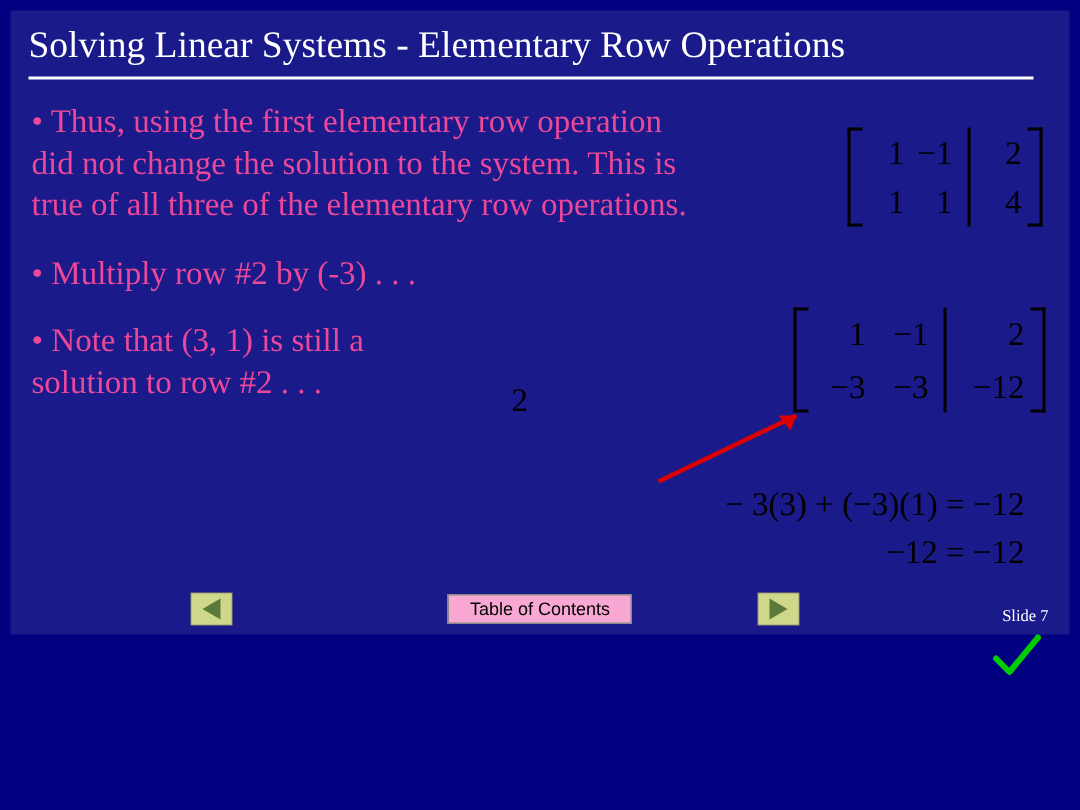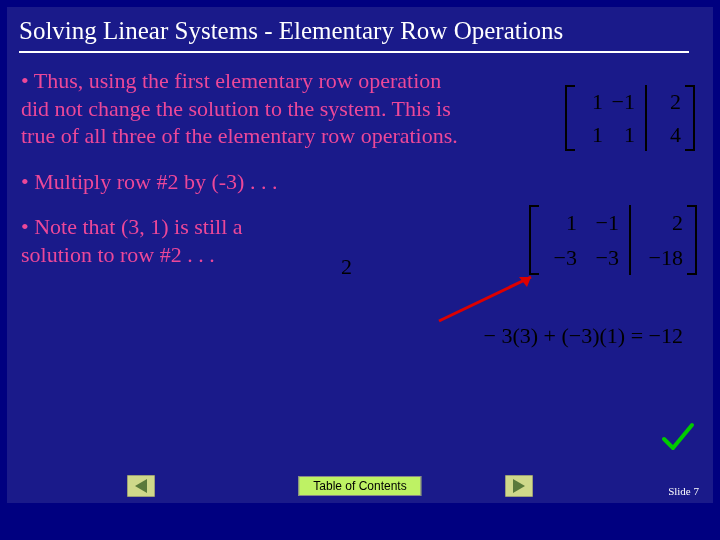--- a/index.html
+++ b/index.html
@@ -7,21 +7,21 @@
     width: 720px;
     height: 540px;
     background: #000080;
     font-family: "Times New Roman", serif;
     color: #fff;
     overflow: hidden;
     position: relative;
   }
   .slide {
     width: 706px;
-    height: 496px;
+    height: 416px;
     background: #1a1a8a;
     margin: 7px;
     position: relative;
     border: 0;
   }
   .title {
     font-size: 25px;
     color: #fff;
     padding: 10px 12px 6px 12px;
     font-weight: normal;
@@ -114,21 +114,21 @@
     display: flex;
     align-items: center;
   }
   .nav-btn {
     width: 28px;
     height: 22px;
     margin: 0 8px;
     cursor: pointer;
   }
   .toc-btn {
-    background: #bef264;
+    background: #f9a8d4;
     border: 1px solid #888;
     color: #000;
     font-size: 12px;
     font-family: Arial, sans-serif;
     padding: 2px 14px;
     cursor: pointer;
   }
   .slide-num {
     position: absolute;
     right: 14px;
@@ -187,34 +187,35 @@
       <span>1</span>
       <span>−3</span>
     </div>
     <div class="mcell" style="min-width:42px">
       <span>−1</span>
       <span>−3</span>
     </div>
     <div class="vbar"></div>
     <div class="mcell" style="min-width:50px">
       <span>2</span>
-      <span>−18</span>
+      <span>−12</span>
     </div>
     <div class="bracket right"></div>
   </div>
 
   <div class="two-arrow">2</div>
 
   <svg class="red-arrow" viewBox="0 0 110 60">
     <line x1="8" y1="52" x2="100" y2="8" stroke="#d00" stroke-width="3"></line>
     <polygon points="100,8 88,8 96,18" fill="#d00"></polygon>
   </svg>
 
   <div class="eqs">
     <div>− 3(3) + (−3)(1) = −12</div>
+    <div>−12 = −12</div>
   </div>
 
   <svg class="checkmark" viewBox="0 0 34 32">
     <path d="M3 18 L12 27 L31 4" fill="none" stroke="#0c0" stroke-width="4" stroke-linecap="round" stroke-linejoin="round"></path>
   </svg>
 
   <div class="footer">
     <svg class="nav-btn" viewBox="0 0 28 22" style="margin-left:120px">
       <rect x="0" y="0" width="28" height="22" fill="#cfd88a" stroke="#666"></rect>
       <polygon points="20,4 20,18 8,11" fill="#5a7a3a"></polygon>

